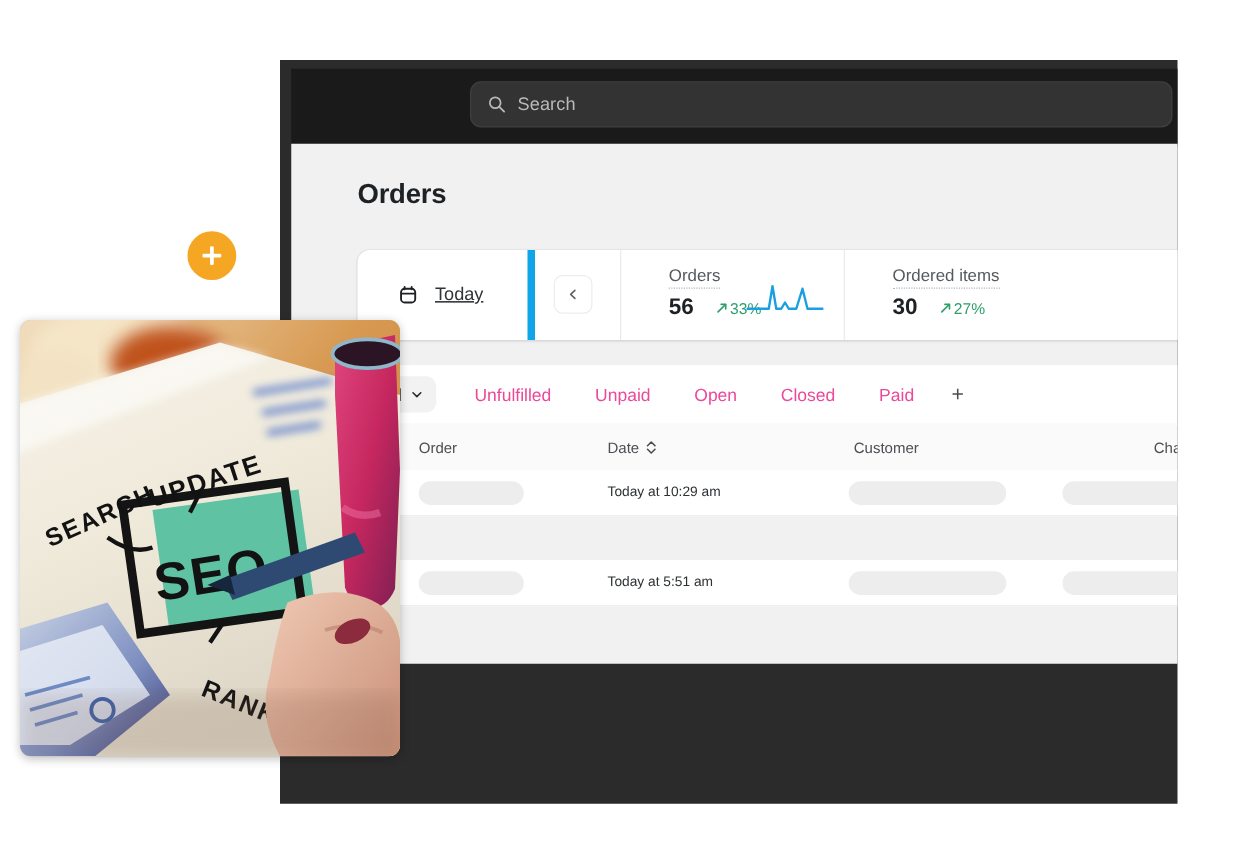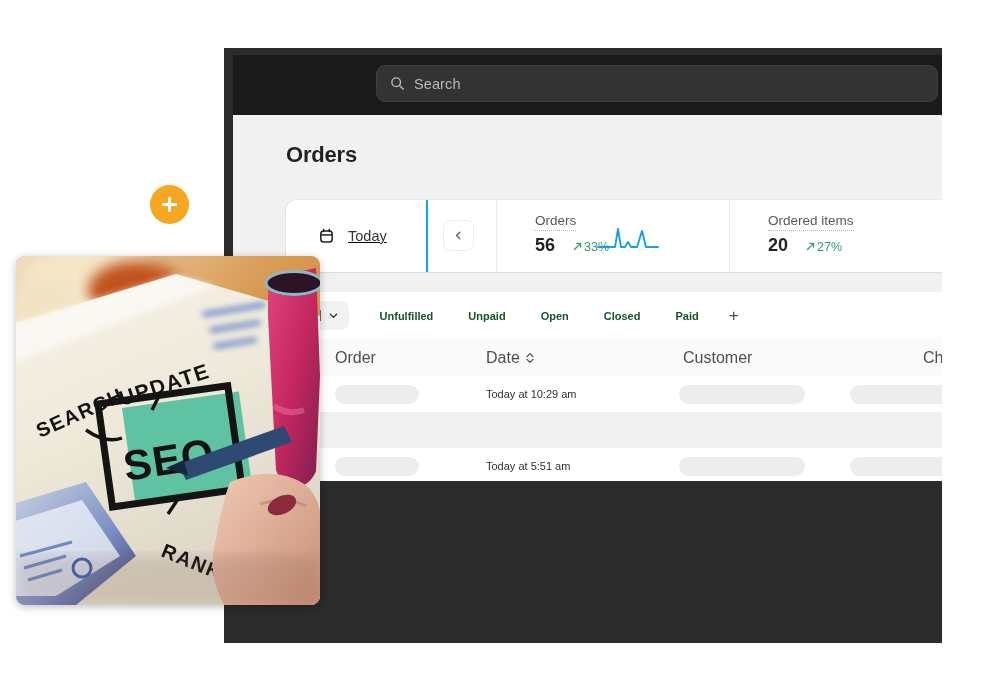--- a/index.html
+++ b/index.html
@@ -64,42 +64,42 @@
   .search-icon{
     width:15px;height:15px;margin-left:13px;margin-right:9px;
     flex:0 0 auto;display:block;
   }
   .search-text{
     color:#b9b9b9;font-size:14.5px;letter-spacing:.1px;
   }
 
   
   .app-body{
-    position:absolute;left:233px;top:115px;width:709px;height:366px;
+    position:absolute;left:233px;top:115px;width:709px;height:416px;
     background:#f1f1f1;
     z-index:4;
     overflow:hidden;
   }
   .page-title{
     position:absolute;left:53px;top:27px;
     font-size:22px;font-weight:bold;color:#1f2225;letter-spacing:-.2px;
   }
 
   
   .stats-card{
     position:absolute;left:53px;top:85px;width:700px;height:72px;
     background:#ffffff;
     border-radius:10px;
     box-shadow:0 0 0 1px rgba(0,0,0,.04), 0 1px 2px rgba(0,0,0,.07);
     display:flex;align-items:stretch;
   }
   .stat-today{
     width:142px;display:flex;align-items:center;gap:13px;
     padding-left:32px;box-sizing:border-box;
-    border-right:2px solid #0ea5e9;
+    border-right:6px solid #0ea5e9;
     text-decoration:underline;
   }
   .cal-icon{width:17px;height:17px;display:block;flex:0 0 auto;}
   .stat-today-label{font-size:14.5px;color:#303437;}
   .nav-prev{
     width:31px;height:31px;margin:20px 0 0 15px;
     border:1px solid #ededed;border-radius:7px;background:#fff;
     display:flex;align-items:center;justify-content:center;
     flex:0 0 auto;padding:0;cursor:pointer;
   }
@@ -128,38 +128,38 @@
     border-bottom:1px solid #eeeeee;
   }
   .tab-all{
     margin-left:61px;height:29px;padding:0 10px 0 12px;
     background:#f2f2f2;border-radius:8px;
     display:flex;align-items:center;gap:6px;
     font-size:14px;color:#2a2e31;cursor:pointer;
   }
   .chev-down{width:11px;height:11px;display:block;}
   .tab{
-    font-size:11px;color:#14532d;padding:0 8px;cursor:pointer;font-weight:bold;
+    font-size:14px;color:#ec4899;padding:0 8px;cursor:pointer;
   }
   .tab.t1{margin-left:23px;}
   .tab.t2{margin-left:19px;}
   .tab.t3{margin-left:19px;}
   .tab.t4{margin-left:19px;}
   .tab.t5{margin-left:19px;}
   .tab-plus{
     margin-left:22px;font-size:17px;color:#4a4e52;cursor:pointer;line-height:1;
   }
 
   
   .table-head{
     position:absolute;left:0;top:224px;width:100%;height:37px;
     background:#fafafa;border-bottom:1px solid #ececec;
     display:flex;align-items:center;
   }
-  .th{font-size:16px;color:#4b4f53;position:absolute;display:flex;align-items:center;gap:5px;}
+  .th{font-size:12px;color:#4b4f53;position:absolute;display:flex;align-items:center;gap:5px;}
   .th-order{left:102px;}
   .th-date{left:253px;}
   .th-customer{left:450px;}
   .th-channel{left:690px;}
   .sort-icon{width:10px;height:12px;display:block;}
 
   .tr{
     position:absolute;left:0;width:100%;height:36px;
     background:#ffffff;border-bottom:1px solid #efefef;
   }
@@ -244,24 +244,24 @@
               <polyline points="4.4,1.6 8.4,1.6 8.4,5.6" fill="none" stroke="#2e9e6b" stroke-width="1.5" stroke-linecap="round" stroke-linejoin="round"></polyline>
             </svg>
             <span>33%</span>
           </span>
         </div>
         <svg class="spark" width="62" height="26" viewBox="0 0 62 26">
           <polyline points="1,21 14,21 18,21 21,3 24,21 28,21 31,16 34,21 40,21 45,5 49,21 61,21" fill="none" stroke="#1a9fe0" stroke-width="1.9" stroke-linejoin="round" stroke-linecap="round"></polyline>
         </svg>
       </div>
 
-      <div class="stat-block sep" style="margin-left:120px;">
+      <div class="stat-block sep" style="margin-left:66px;">
         <span class="stat-label">Ordered items</span>
         <div class="stat-row">
-          <span class="stat-value">20</span>
+          <span class="stat-value">30</span>
           <span class="stat-delta">
             <svg class="arrow-up" viewBox="0 0 10 10">
               <line x1="1.6" y1="8.4" x2="8.2" y2="1.8" stroke="#2e9e6b" stroke-width="1.5" stroke-linecap="round"></line>
               <polyline points="4.4,1.6 8.4,1.6 8.4,5.6" fill="none" stroke="#2e9e6b" stroke-width="1.5" stroke-linecap="round" stroke-linejoin="round"></polyline>
             </svg>
             <span>27%</span>
           </span>
         </div>
       </div>
     </div>

